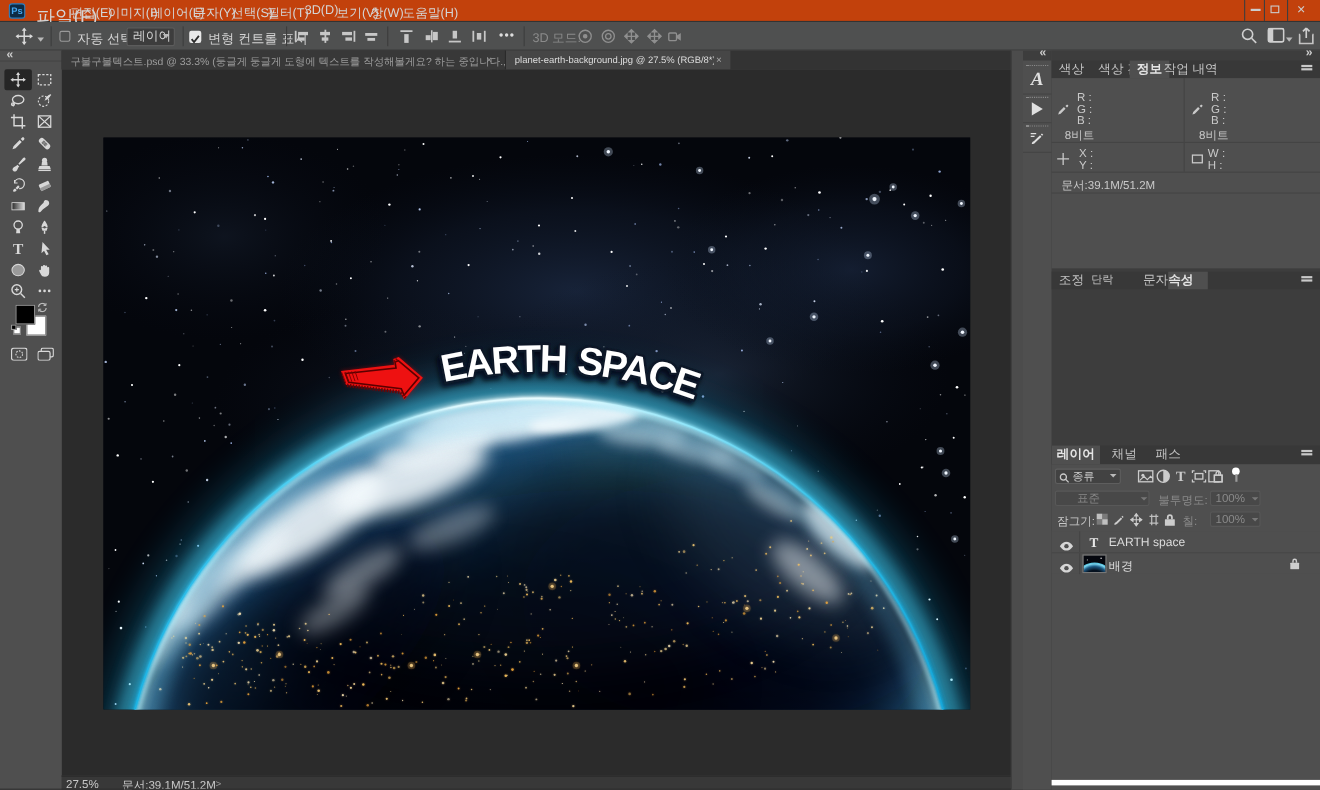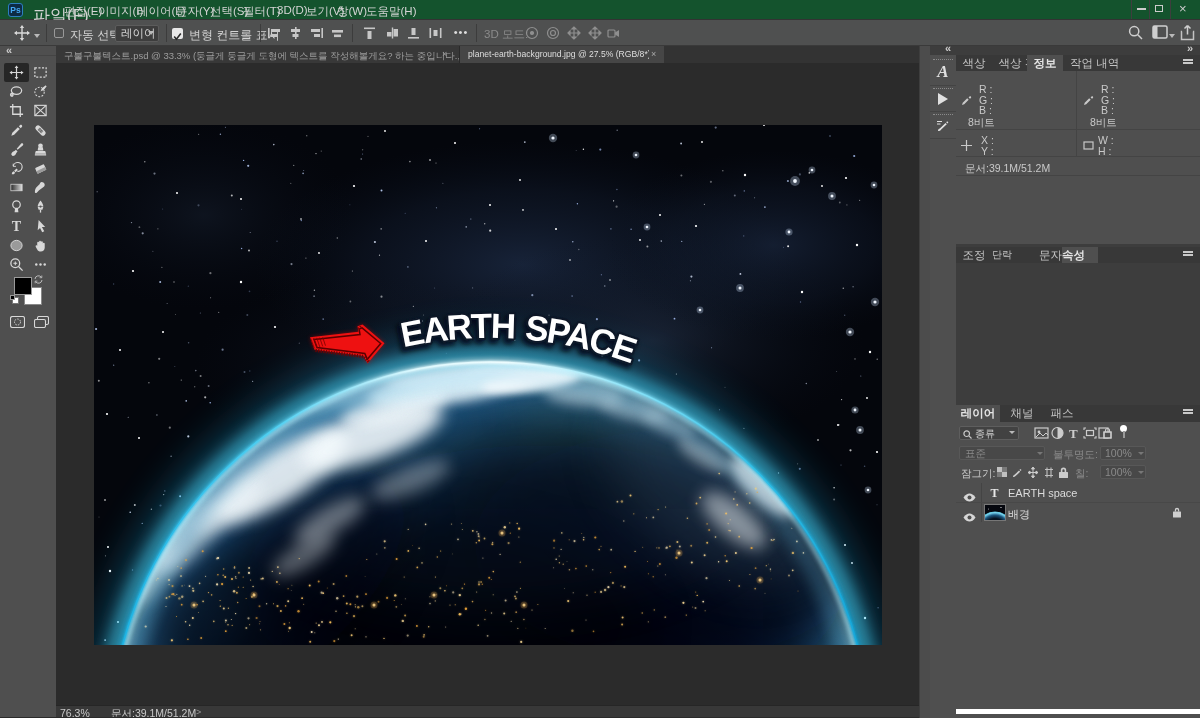--- a/index.html
+++ b/index.html
@@ -1,19 +1,19 @@
 <!DOCTYPE html>
 <html><head><meta charset="utf-8"><style>
 *{margin:0;padding:0;box-sizing:border-box}
 html,body{width:1200px;height:718px;overflow:hidden;background:#4d4d4d;
 font-family:"Liberation Sans",sans-serif;position:relative}
 .abs{position:absolute}
 .t{color:#d4d4d4;font-size:12px;white-space:nowrap}
 </style></head><body>
-<div class="abs" style="left:0;top:0;width:1200px;height:20px;background:#14532d;border-bottom:1px solid #333">
+<div class="abs" style="left:0;top:0;width:1200px;height:20px;background:#c2410c;border-bottom:1px solid #333">
     <div class="abs" style="left:8px;top:3px;width:15px;height:14px;background:#0d2b45;border:1px solid #2d7fc0;border-radius:3px;color:#44a8f2;font-size:8.5px;font-weight:bold;text-align:center;line-height:13px">Ps</div>
     <div class="abs t" style="left:33px;top:3.5px;font-size:17px">파일(F)</div>
     <div class="abs t" style="left:64px;top:3.5px;font-size:11.5px">편집(E)</div>
     <div class="abs t" style="left:98px;top:3.5px;font-size:11.5px">이미지(I)</div>
     <div class="abs t" style="left:137px;top:3.5px;font-size:11.5px">레이어(L)</div>
     <div class="abs t" style="left:176px;top:3.5px;font-size:11.5px">문자(Y)</div>
     <div class="abs t" style="left:210px;top:3.5px;font-size:11.5px">선택(S)</div>
     <div class="abs t" style="left:243px;top:3.5px;font-size:11.5px">필터(T)</div>
     <div class="abs t" style="left:277px;top:3.5px;font-size:11.5px">3D(D)</div>
     <div class="abs t" style="left:306px;top:4px;font-size:11.5px">보기(V)</div>
@@ -1490,21 +1490,21 @@
     <div class="abs" style="left:0;top:0;width:404px;height:17px;background:#383838;border-right:1px solid #2a2a2a;overflow:hidden">
       <span class="abs" style="left:8px;top:3.5px;color:#9d9d9d;font-size:9.5px;white-space:nowrap">구불구불텍스트.psd @ 33.3% (둥글게 둥글게 도형에 텍스트를 작성해볼게요? 하는 중입니다., RGB/8) *</span>
       <span class="abs" style="left:386px;top:3px;color:#9d9d9d;font-size:9px">×</span>
     </div>
     <div class="abs" style="left:404px;top:0;width:204px;height:17px;background:#464646;overflow:hidden">
       <span class="abs" style="left:8px;top:3px;color:#dedede;font-size:8.6px;white-space:nowrap;width:181px;overflow:hidden">planet-earth-background.jpg @ 27.5% (RGB/8*) *</span>
       <span class="abs" style="left:191px;top:3px;color:#aaa;font-size:9px">×</span>
     </div>
   </div>
 <div class="abs" style="left:56px;top:705px;width:863px;height:13px;background:#383838;border-top:1px solid #262626">
-    <span class="abs" style="left:4px;top:1px;color:#c8c8c8;font-size:10.5px">76.3%</span>
+    <span class="abs" style="left:4px;top:1px;color:#c8c8c8;font-size:10.5px">27.5%</span>
     <span class="abs" style="left:55px;top:1px;color:#c8c8c8;font-size:10.5px">문서:39.1M/51.2M</span>
     <span class="abs" style="left:140px;top:1px;color:#999;font-size:9px">&gt;</span>
   </div>
 <div class="abs" style="left:0;top:717px;width:1200px;height:1px;background:#2a2a2a"></div>
 <div class="abs" style="left:919px;top:46px;width:281px;height:672px;background:#4c4c4c">
     <div class="abs" style="left:0;top:0;width:1px;height:672px;background:#3e3e3e"></div>
     <div class="abs" style="left:11px;top:0;width:26px;height:672px;background:#4f4f4f">
       <div class="abs" style="left:0;top:0;width:26px;height:9px;background:#3d3d3d"></div>
       <div class="abs" style="left:15px;top:-4px;color:#ccc;font-size:11px;font-weight:bold">«</div>
       <div class="abs" style="left:3px;top:13px;width:20px;height:2px;border-top:1px dotted #8a8a8a"></div>
@@ -1524,21 +1524,21 @@
         </g>
       </svg>
       <div class="abs" style="left:0;top:92px;width:26px;height:1px;background:#444"></div>
     </div>
     <div class="abs" style="left:37px;top:0;width:244px;height:672px;background:#3d3d3d">
       <div class="abs" style="left:231px;top:-4px;color:#ccc;font-size:11px;font-weight:bold">»</div>
       <div class="abs" style="left:0;top:9px;width:244px;height:16px;background:#383838">
         <div class="abs" style="left:2px;top:0;width:32px;height:16px;color:#c3c3c3;font-size:11.5px;text-align:center;line-height:16px">색상</div>
         <div class="abs" style="left:38px;top:0;width:58px;height:16px;color:#c3c3c3;font-size:11.5px;text-align:center;line-height:16px">색상 견본</div>
         <div class="abs" style="left:71px;top:0;width:36px;height:16px;background:#4f4f4f;color:#e4e4e4;font-size:11.5px;text-align:center;line-height:16px;font-weight:bold">정보</div>
-        <div class="abs" style="left:114px;top:0;width:58px;height:16px;color:#c3c3c3;font-size:11.5px;text-align:left;line-height:16px">작업 내역</div>
+        <div class="abs" style="left:93px;top:0;width:58px;height:16px;color:#c3c3c3;font-size:11.5px;text-align:right;line-height:16px">작업 내역</div>
         <div class="abs" style="left:227px;top:4px;width:10px;height:2px;background:#c9c9c9"></div>
         <div class="abs" style="left:227px;top:7px;width:10px;height:2px;background:#c9c9c9"></div>
       </div>
       <div class="abs" style="left:0;top:25px;width:244px;height:173px;background:#4f4f4f">
         <div class="abs" style="left:5px;top:21px"><svg width="11" height="11" viewBox="0 0 11 11">
             <path d="M1 10l.7-2.2 4.5-4.5 1.5 1.5-4.5 4.5zM7.6 2.4l.9-.9c.4-.4 1-.4 1.4 0 .4.4.4 1 0 1.4l-.9.9z" fill="#c9c9c9"></path>
           </svg></div>
         <div class="abs" style="left:23px;top:12.0px;color:#c9c9c9;font-size:10.5px">R :</div>
         <div class="abs" style="left:23px;top:22.5px;color:#c9c9c9;font-size:10.5px">G :</div>
         <div class="abs" style="left:23px;top:33.0px;color:#c9c9c9;font-size:10.5px">B :</div>
@@ -1602,21 +1602,21 @@
             <rect x="4.5" y="4.5" width="7" height="5"></rect>
           </g>
 <g transform="translate(64,0)">
             <rect x="1" y="2" width="9" height="10"></rect>
             <rect x="6" y="6" width="7" height="6" fill="#4f4f4f"></rect>
             <path d="M7.5 6V4.5a2 2 0 0 1 4 0V6M6 6h7v6H6z"></path>
           </g>
 </svg>
         <div class="abs" style="left:164px;top:3px;width:7px;height:7px;background:#fff;border-radius:50%"></div>
         <div class="abs" style="left:166.5px;top:9px;width:2px;height:7px;background:#9a9a9a"></div>
-        <div class="abs" style="left:3px;top:24px;width:86px;height:14px;background:#484848;border:1px solid #585858;border-radius:2px;color:#8a8a8a;font-size:10.5px;line-height:13px"><span style="margin-left:5px">표준</span></div>
+        <div class="abs" style="left:3px;top:24px;width:86px;height:14px;background:#484848;border:1px solid #585858;border-radius:2px;color:#8a8a8a;font-size:10.5px;line-height:13px"><span style="margin-left:19px">표준</span></div>
         <div class="abs" style="left:81px;top:30px;width:0;height:0;border-left:3px solid transparent;border-right:3px solid transparent;border-top:3.5px solid #777"></div>
         <div class="abs" style="left:97px;top:26px;color:#8a8a8a;font-size:10.5px">불투명도:</div>
         <div class="abs" style="left:144px;top:24px;width:46px;height:14px;background:#484848;border:1px solid #585858;border-radius:2px;color:#8a8a8a;font-size:10.5px;line-height:13px"><span style="margin-left:4px">100%</span></div>
         <div class="abs" style="left:182px;top:30px;width:0;height:0;border-left:3px solid transparent;border-right:3px solid transparent;border-top:3.5px solid #777"></div>
         <div class="abs" style="left:5px;top:45px;color:#c9c9c9;font-size:10.5px">잠그기:</div>
         <svg class="abs" style="left:40px;top:44px" width="75" height="13" viewBox="0 0 75 13">
 <g fill="#cccccc">
             <rect x="1" y="1" width="5" height="5" opacity="0.9"></rect>
             <rect x="6" y="6" width="5" height="5" opacity="0.9"></rect>
             <rect x="6" y="1" width="5" height="5" opacity="0.35"></rect>

